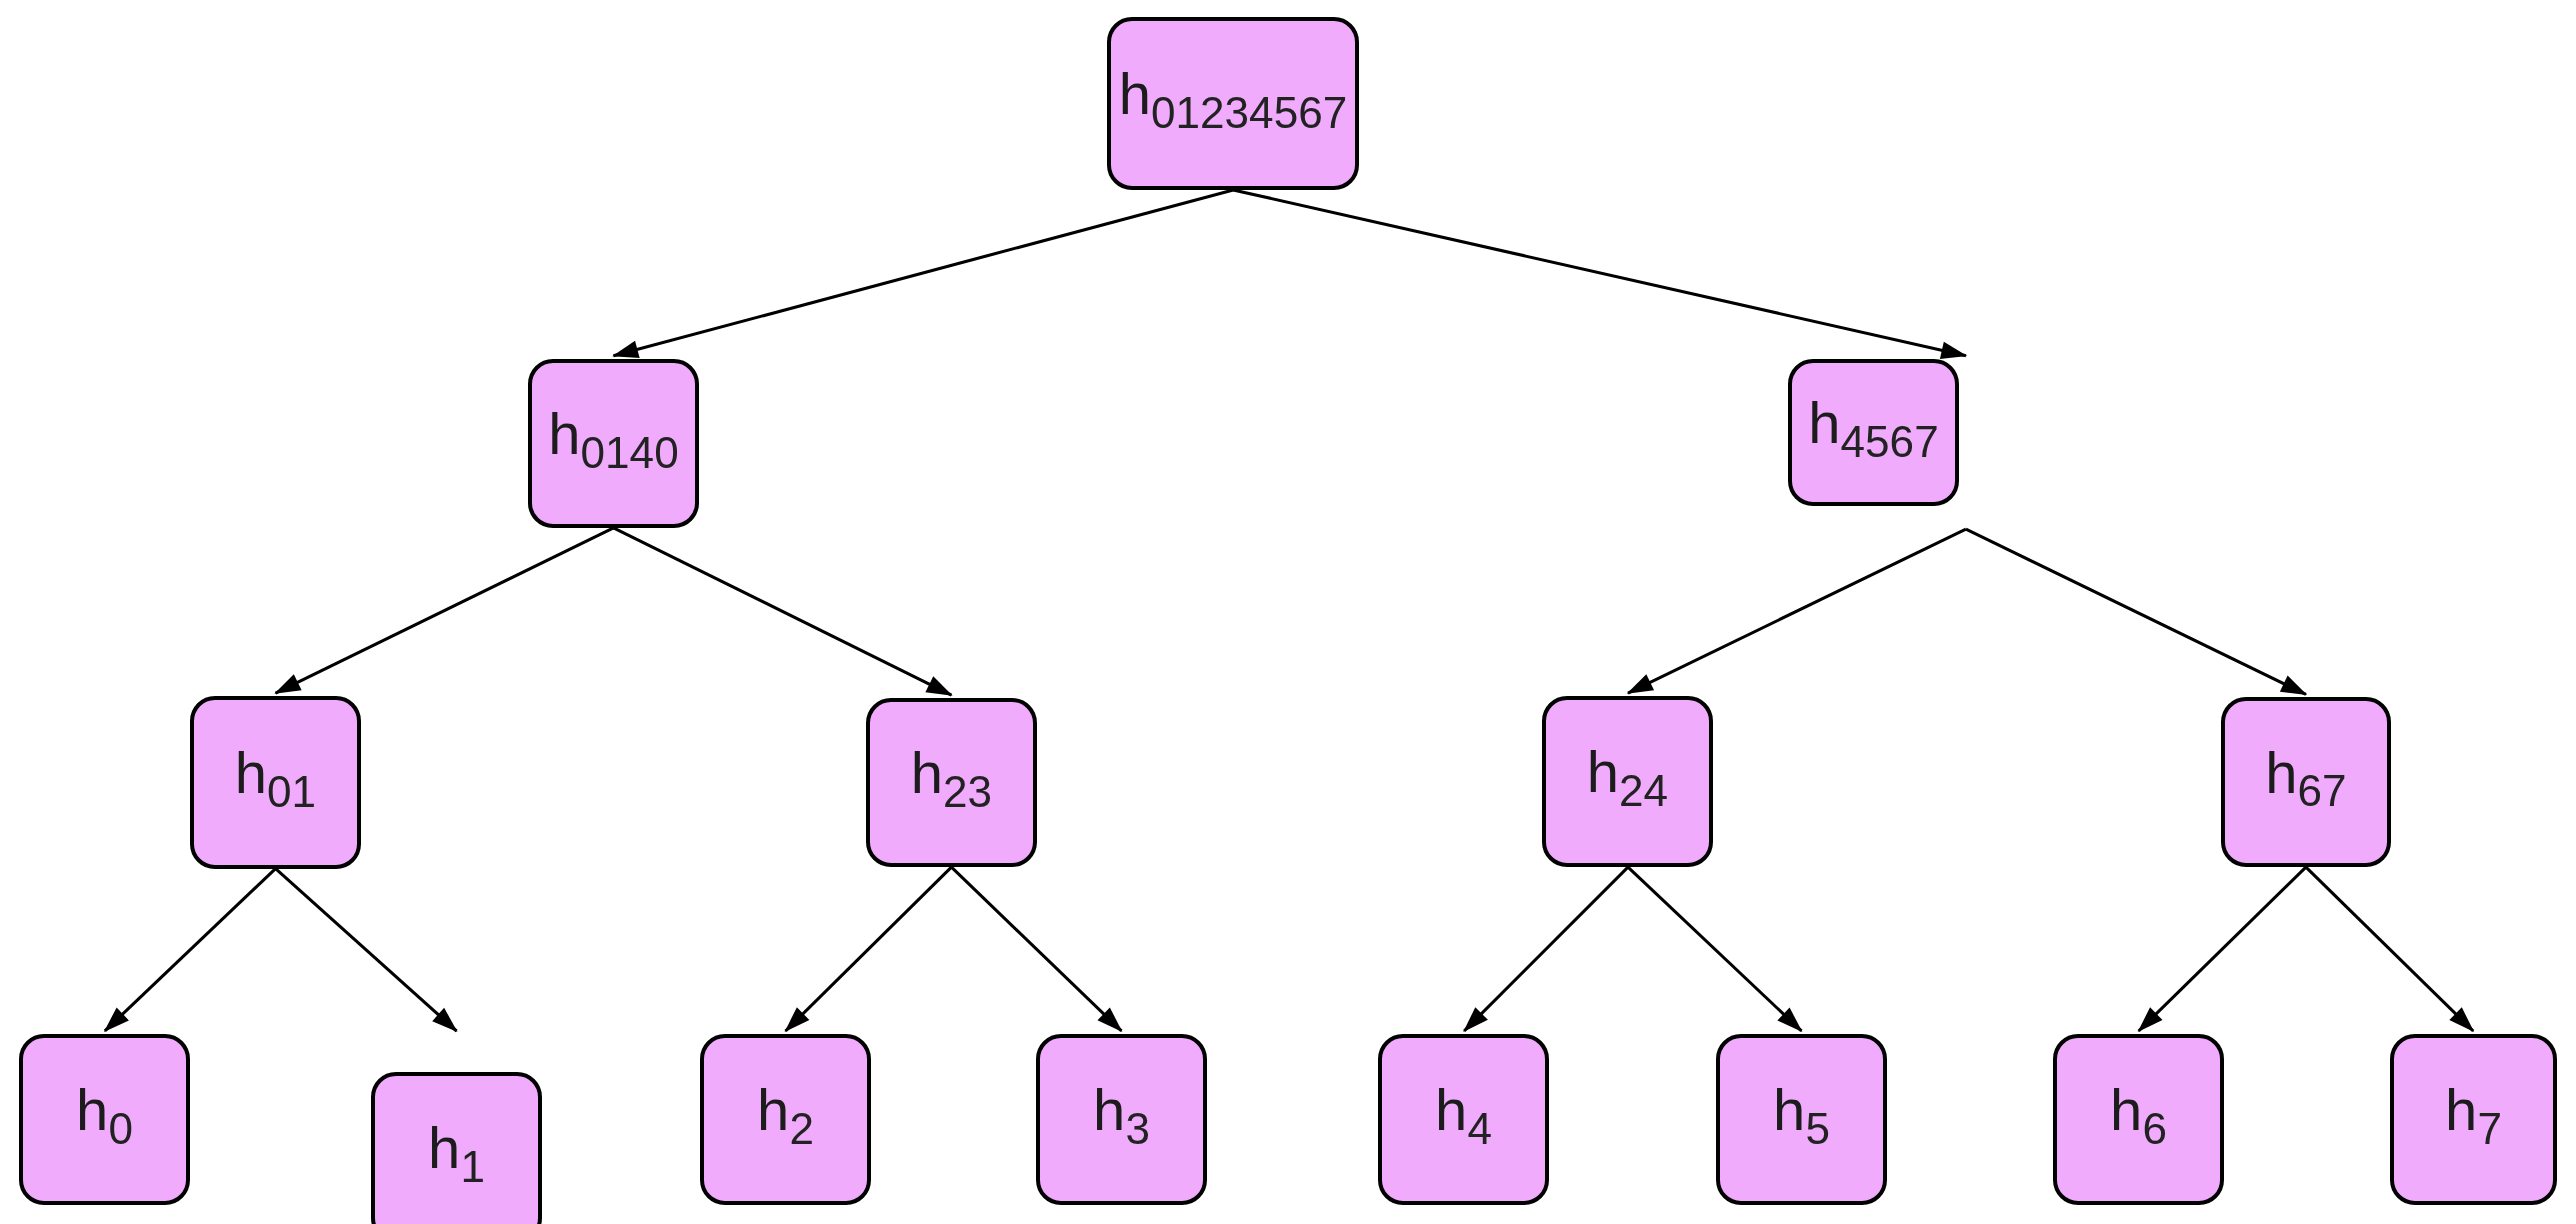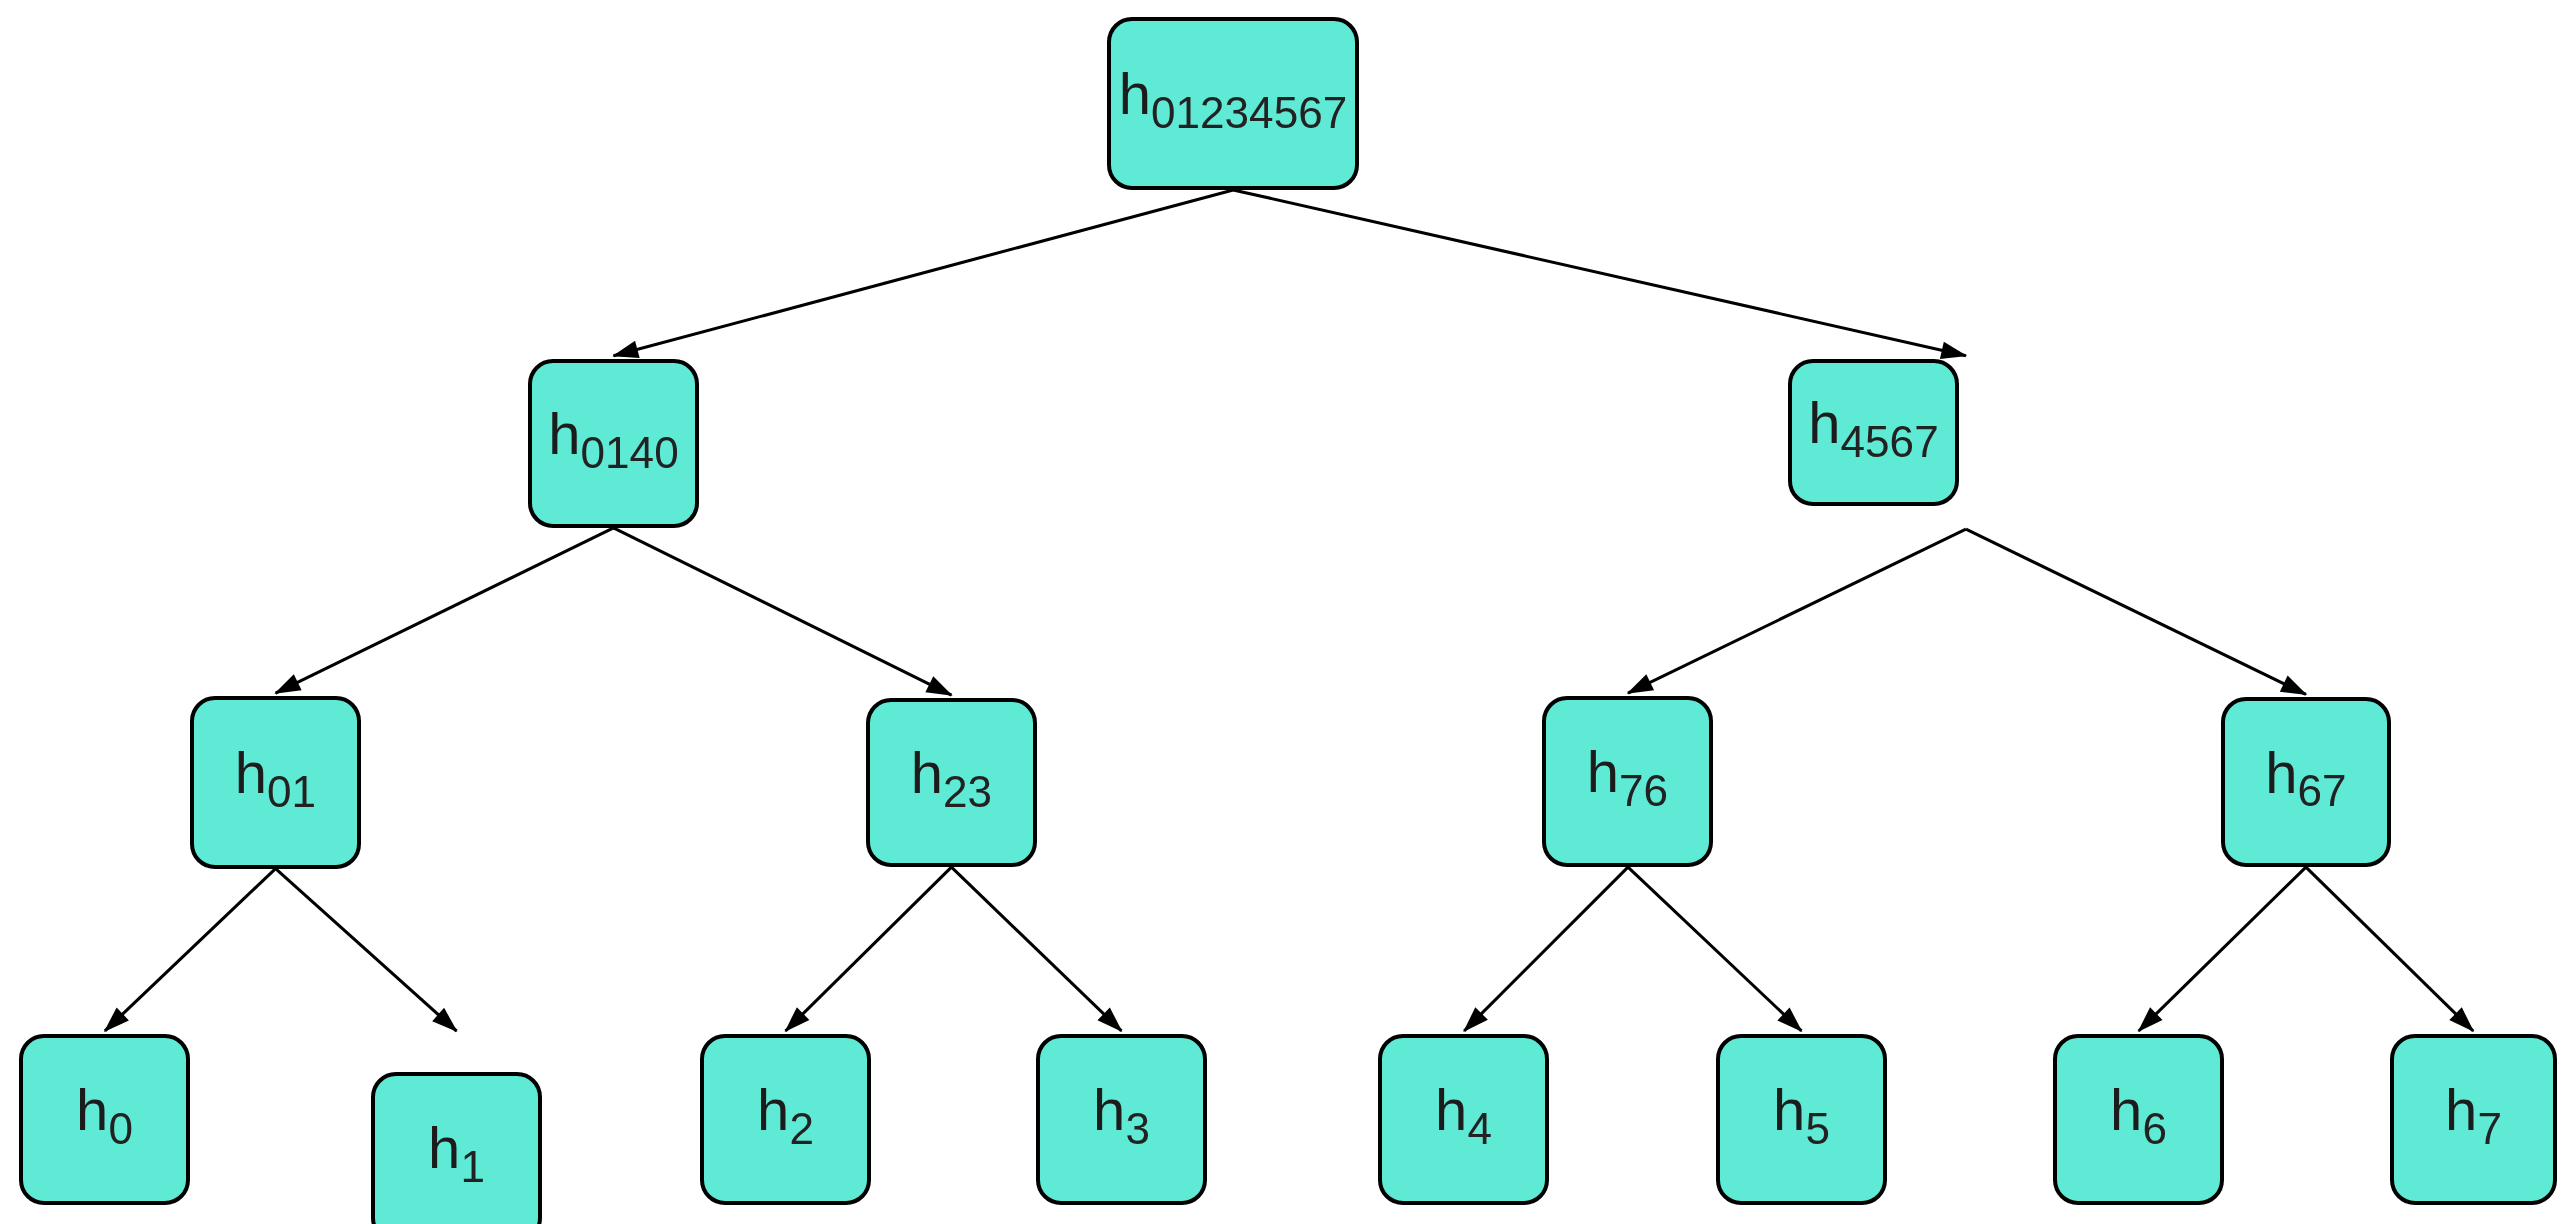--- a/index.html
+++ b/index.html
@@ -29,21 +29,21 @@
   .nodes-layer {
     position: absolute;
     left: 0;
     top: 0;
     width: 100%;
     height: 100%;
   }
   .node {
     position: absolute;
     box-sizing: border-box;
-    background: #5eead4;
+    background: #f0abfc;
     border: 4.1px solid #000000;
     border-radius: 25px;
     display: flex;
     align-items: center;
     justify-content: center;
     color: #1c1c1c;
     font-size: 58px;
     line-height: 1;
     white-space: nowrap;
   }
@@ -95,21 +95,21 @@
       <div class="node" style="left: 1788px; top: 359px; width: 171px; height: 147px;">
         <span class="label"><span>h</span><sub>4567</sub></span>
       </div>
       <div class="node" style="left: 190px; top: 696px; width: 171px; height: 173px; text-align: center;">
         <span class="label"><span>h</span><sub>01</sub></span>
       </div>
       <div class="node" style="left: 866px; top: 698px; width: 171px; height: 169px;">
         <span class="label"><span>h</span><sub>23</sub></span>
       </div>
       <div class="node" style="left: 1542px; top: 696px; width: 171px; height: 171px;">
-        <span class="label"><span>h</span><sub>76</sub></span>
+        <span class="label"><span>h</span><sub>24</sub></span>
       </div>
       <div class="node" style="left: 2221px; top: 697px; width: 170px; height: 170px;">
         <span class="label"><span>h</span><sub>67</sub></span>
       </div>
       <div class="node" style="left: 19px; top: 1034px; width: 171px; height: 171px;">
         <span class="label"><span>h</span><sub>0</sub></span>
       </div>
       <div class="node" style="left: 371px; top: 1072px; width: 171px; height: 171px;">
         <span class="label"><span>h</span><sub>1</sub></span>
       </div>

